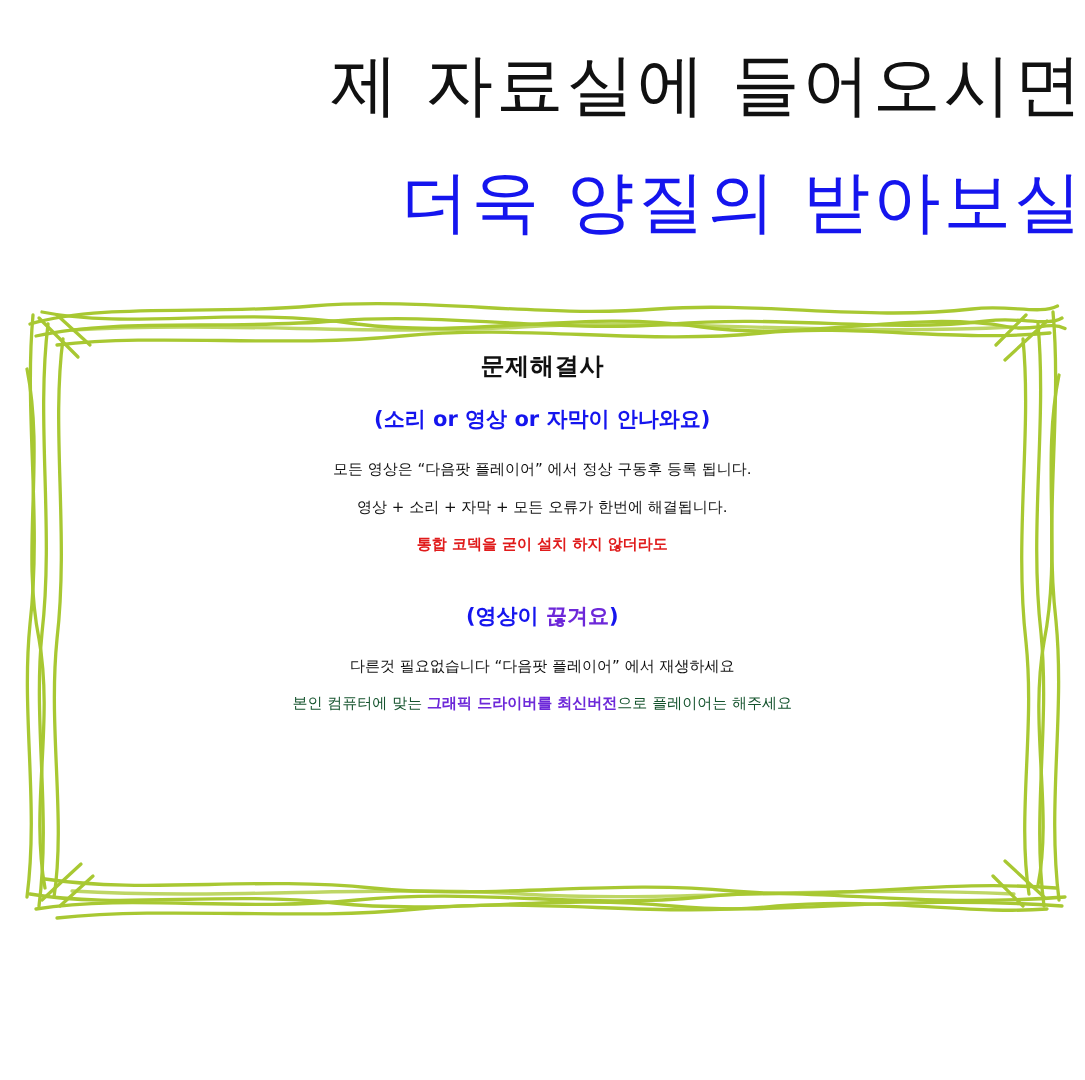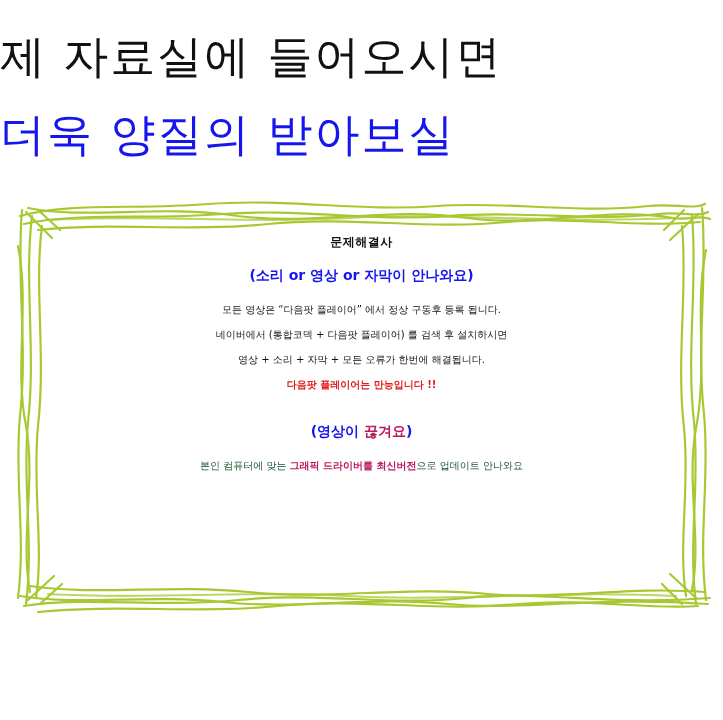--- a/index.html
+++ b/index.html
@@ -11,21 +11,21 @@
     width: 723px;
     height: 720px;
     font-family: "DejaVu Sans", sans-serif;
     overflow: hidden;
     position: relative;
   }
 
   
   .headline {
     padding-top: 18px;
-    text-align: left;
+    text-align: right;
   }
   .headline-line {
     font-family: "DejaVu Sans", sans-serif;
     font-size: 45px;
     line-height: 78px;
     letter-spacing: 2px;
     font-weight: 400;
     white-space: nowrap;
   }
   .hl-1 { color: #111111; }
@@ -53,21 +53,21 @@
     top: 0;
     width: 707px;
     height: 430px;
     display: flex;
     flex-direction: column;
     align-items: center;
     padding-top: 48px;
     box-sizing: border-box;
   }
   .note-title {
-    font-size: 12px;
+    font-size: 16px;
     font-weight: bold;
     color: #111111;
     letter-spacing: 0.5px;
     margin-bottom: 16px;
   }
   .note-sub {
     font-size: 14px;
     font-weight: bold;
     color: #1515ee;
     margin-bottom: 12px;
@@ -77,21 +77,21 @@
     font-size: 10px;
     color: #111111;
     line-height: 25px;
     white-space: nowrap;
   }
   .note-line.red {
     color: #e01b1b;
     font-weight: bold;
   }
   .spacer-lg { height: 26px; }
-  .mixed-red { color: #be185d; font-weight: bold; }
+  .mixed-red { color: #6d28d9; font-weight: bold; }
   .mixed-black { color: #14532d; font-weight: normal; }
 </style>
 </head>
 <body>
 
 <div class="headline">
   <div class="headline-line hl-1">제 자료실에 들어오시면</div>
   <div class="headline-line hl-2">더욱 양질의 받아보실</div>
 </div>
 
@@ -127,22 +127,22 @@
       <path d="M40,34 C140,28 240,38 340,32 C440,26 540,38 668,32" opacity="0.75"></path>
       <path d="M40,408 C140,414 240,404 340,410 C440,416 540,404 668,410" opacity="0.75"></path>
     </g>
   </svg>
 
   <div class="note">
     <div class="note-title">문제해결사</div>
 
     <div class="note-sub">(소리 or 영상 or 자막이 안나와요)</div>
     <div class="note-line">모든 영상은 “다음팟 플레이어” 에서 정상 구동후 등록 됩니다.</div>
-    <div class="note-line">네이버에서 (통합코덱 + 다음팟 플레이어) 를 검색 후 설치하시면</div>
     <div class="note-line">영상 + 소리 + 자막 + 모든 오류가 한번에 해결됩니다.</div>
-    <div class="note-line red">다음팟 플레이어는 만능입니다 !!</div>
+    <div class="note-line red">통합 코덱을 굳이 설치 하지 않더라도</div>
 
     <div class="spacer-lg"></div>
 
     <div class="note-sub"><span>(영상이 </span><span class="mixed-red">끊겨요</span><span>)</span></div>
-    <div class="note-line"><span class="mixed-black">본인 컴퓨터에 맞는 </span><span class="mixed-red">그래픽 드라이버를 최신버전</span><span class="mixed-black">으로 업데이트 안나와요</span></div>
+    <div class="note-line">다른것 필요없습니다  “다음팟 플레이어” 에서 재생하세요</div>
+    <div class="note-line"><span class="mixed-black">본인 컴퓨터에 맞는 </span><span class="mixed-red">그래픽 드라이버를 최신버전</span><span class="mixed-black">으로 플레이어는 해주세요</span></div>
   </div>
 </div>
 
 </body></html>

